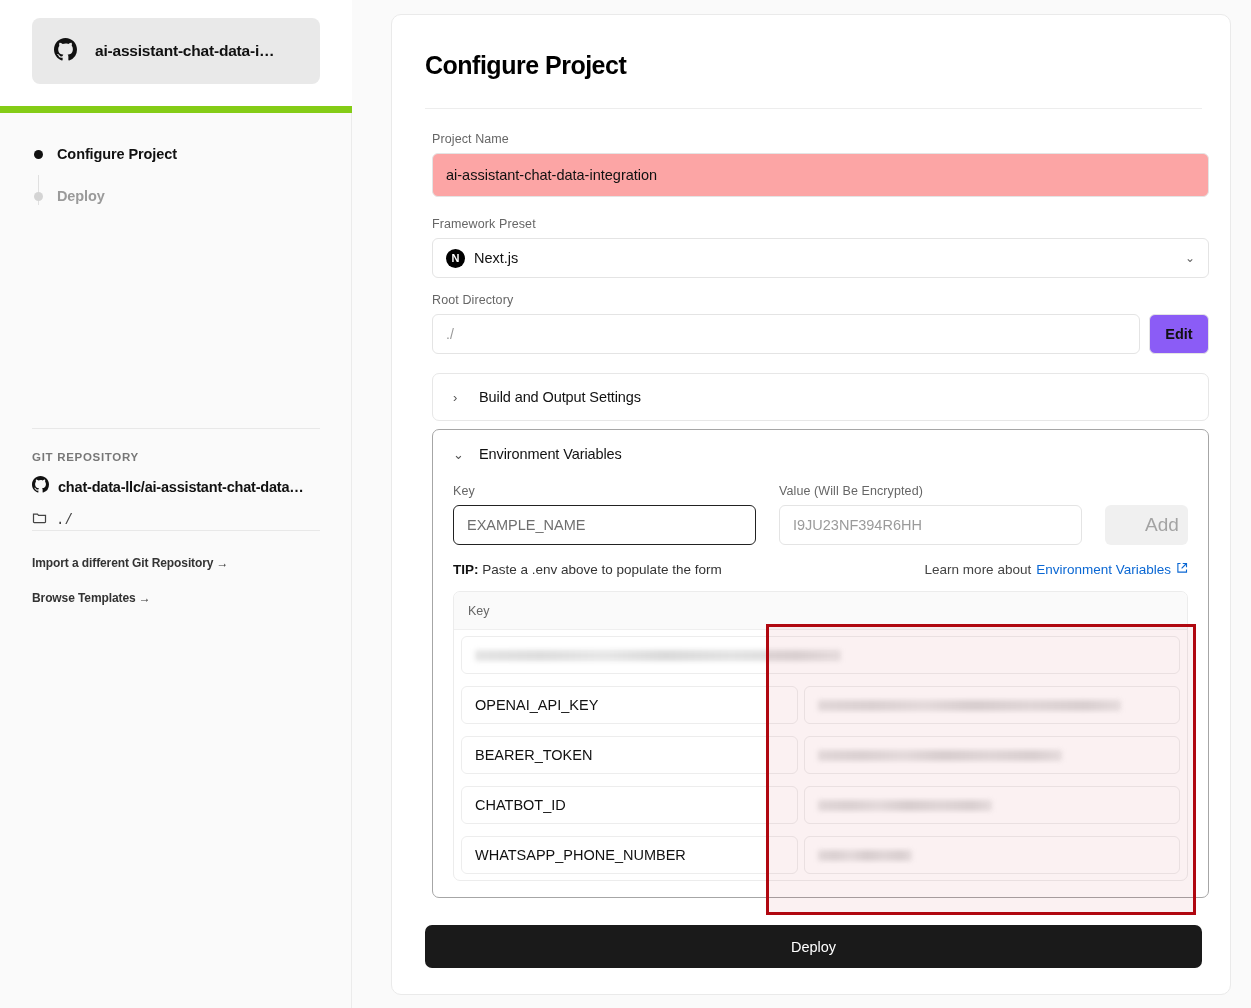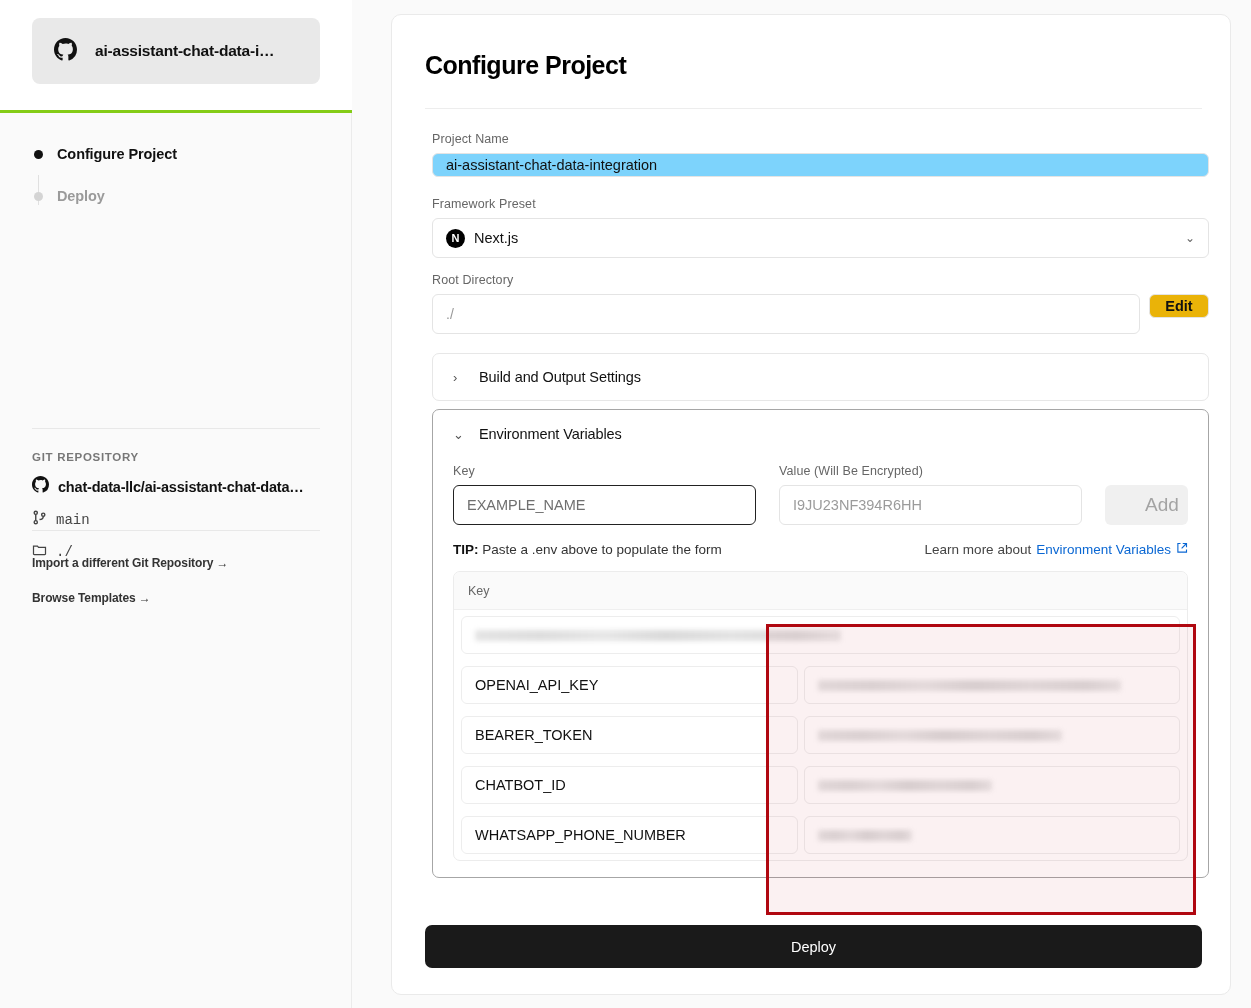--- a/index.html
+++ b/index.html
@@ -7,21 +7,21 @@
     margin: 0; padding: 0;
     width: 1251px; height: 1008px;
     background: #ffffff;
     font-family: "Liberation Sans", sans-serif;
     -webkit-font-smoothing: antialiased;
   }
   #root { position: relative; width: 1251px; height: 1008px; overflow: hidden; background:#ffffff; }
 
   
   .sidebar { position:absolute; left:0; top:0; width:352px; height:1008px; background:#ffffff; }
-  .sidebar-top { position:absolute; left:0; top:0; width:352px; height:113px; background:#ffffff; border-bottom:3px solid #84cc16; }
+  .sidebar-top { position:absolute; left:0; top:0; width:352px; height:113px; background:#ffffff; border-bottom:7px solid #84cc16; }
   .repo-pill {
     position:absolute; left:32px; top:18px; width:288px; height:66px;
     background:#e9e9e9; border-radius:8px; display:flex; align-items:center; padding:0 22px; gap:18px;
   }
   .repo-pill-name { font-size:15.5px; font-weight:600; color:#111; letter-spacing:-0.2px; white-space:nowrap; overflow:hidden; }
 
   .sidebar-body { position:absolute; left:0; top:113px; width:352px; height:895px; background:#fafafa; border-right:1px solid #ebebeb; }
 
   .steps { position:absolute; left:32px; top:20px; width:280px; }
   .step { position:relative; height:42px; display:flex; align-items:center; gap:14px; }
@@ -52,38 +52,38 @@
     position:absolute; left:391px; top:14px; width:840px; height:981px;
     background:#ffffff; border:1px solid #eaeaea; border-radius:10px;
   }
   .panel-title { position:absolute; left:33px; top:36px; font-size:25px; font-weight:700; color:#000; letter-spacing:-0.5px; }
   .panel-hr { position:absolute; left:33px; top:93px; width:777px; height:1px; background:#ededed; }
 
   .field-label { font-size:12.5px; color:#666; letter-spacing:0.1px; }
   .form { position:absolute; left:40px; top:117px; width:777px; }
 
   .input-box {
-    height:24px; border:1px solid #e4e4e4; border-radius:6px; background:#7dd3fc;
+    height:44px; border:1px solid #e4e4e4; border-radius:6px; background:#fca5a5;
     display:flex; align-items:center; padding:0 13px; margin-top:7px;
     font-size:14.5px; color:#111;
   }
 
   .select-box {
     height:40px; border:1px solid #e4e4e4; border-radius:6px; background:#fff;
     display:flex; align-items:center; padding:0 13px; margin-top:7px; justify-content:space-between;
   }
   .select-left { display:flex; align-items:center; gap:9px; font-size:14.5px; color:#111; }
   .next-logo { width:19px; height:19px; border-radius:50%; background:#000; color:#fff; font-size:11px;
                display:flex; align-items:center; justify-content:center; font-weight:600; }
   .chev { color:#666; font-size:12px; line-height:1; }
 
   .root-row { display:flex; gap:9px; margin-top:7px; align-items:stretch; }
   .root-input { flex:1; height:40px; border:1px solid #e4e4e4; border-radius:6px; background:#fff;
                 display:flex; align-items:center; padding:0 13px; font-size:14px; color:#999; }
-  .edit-btn { width:60px; height:24px; border:1px solid #e4e4e4; border-radius:6px; background:#eab308;
+  .edit-btn { width:60px; height:40px; border:1px solid #e4e4e4; border-radius:6px; background:#8b5cf6;
               display:flex; align-items:center; justify-content:center; font-size:14.5px; font-weight:600; color:#111; }
 
   .accordion {
     margin-top:19px; border:1px solid #e7e7e7; border-radius:7px; background:#fff;
     height:48px; display:flex; align-items:center; padding:0 20px; gap:16px;
   }
   .accordion-arrow { color:#555; font-size:13px; width:10px; }
   .accordion-title { font-size:14.5px; color:#111; letter-spacing:-0.1px; }
 
   .env-panel {
@@ -195,31 +195,20 @@
               0-.87.31-1.59.82-2.15-.08-.2-.36-1.02.08-2.12 0 0 .67-.21 2.2.82a7.4 7.4 0 0 1 2-.27c.68 0
               1.36.09 2 .27 1.53-1.04 2.2-.82 2.2-.82.44 1.1.16 1.92.08 2.12.51.56.82 1.27.82 2.15 0
               3.07-1.87 3.75-3.65 3.95.29.25.54.73.54 1.48 0 1.07-.01 1.93-.01 2.2 0 .21.15.46.55.38A8.01
               8.01 0 0 0 16 8c0-4.42-3.58-8-8-8z"></path>
             </svg>
           </span>
           <span class="git-repo-text">chat-data-llc/ai-assistant-chat-data…</span>
         </div>
         <div class="git-row">
           <span>
-            <svg width="15" height="15" viewBox="0 0 16 16" fill="none" stroke="#444" stroke-width="1.5">
-              <circle cx="4" cy="3" r="1.7"></circle>
-                <circle cx="4" cy="13" r="1.7"></circle>
-                <circle cx="12" cy="5" r="1.7"></circle>
-              <path d="M4 4.8v6.4M12 6.8c0 2.4-2.2 3.2-4 3.4"></path>
-            </svg>
-          </span>
-          <span class="git-meta-text">main</span>
-        </div>
-        <div class="git-row">
-          <span>
             <svg width="15" height="15" viewBox="0 0 16 16" fill="none" stroke="#444" stroke-width="1.3">
               <path d="M1.6 4.3h4.2l1.2 1.4h7.4v7a.8.8 0 0 1-.8.8H2.4a.8.8 0 0 1-.8-.8V4.3z"></path>
             </svg>
           </span>
           <span class="git-meta-text">./</span>
         </div>
       </div>
 
       <div class="sidebar-divider" id="div2"></div>
 

